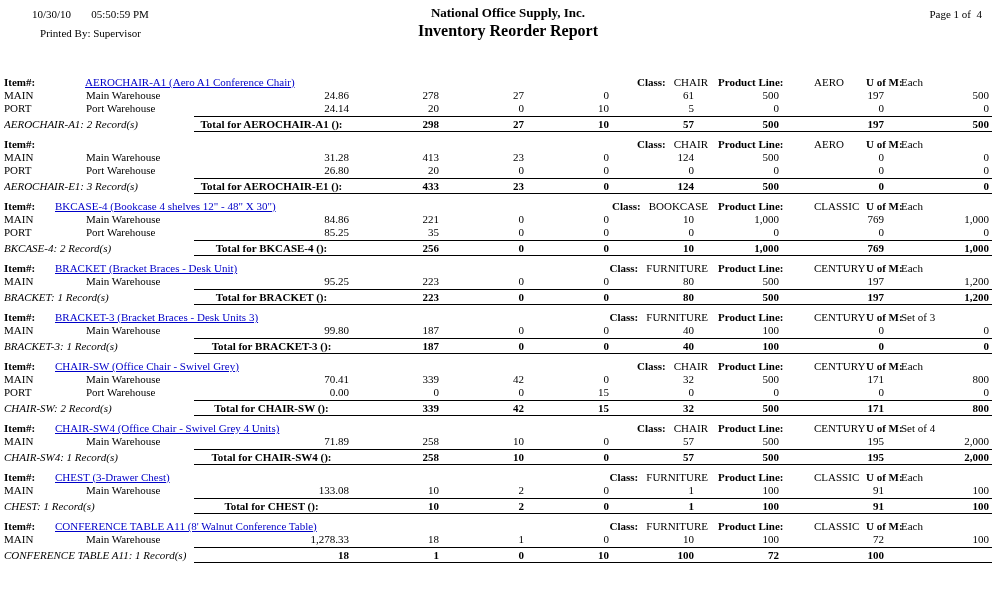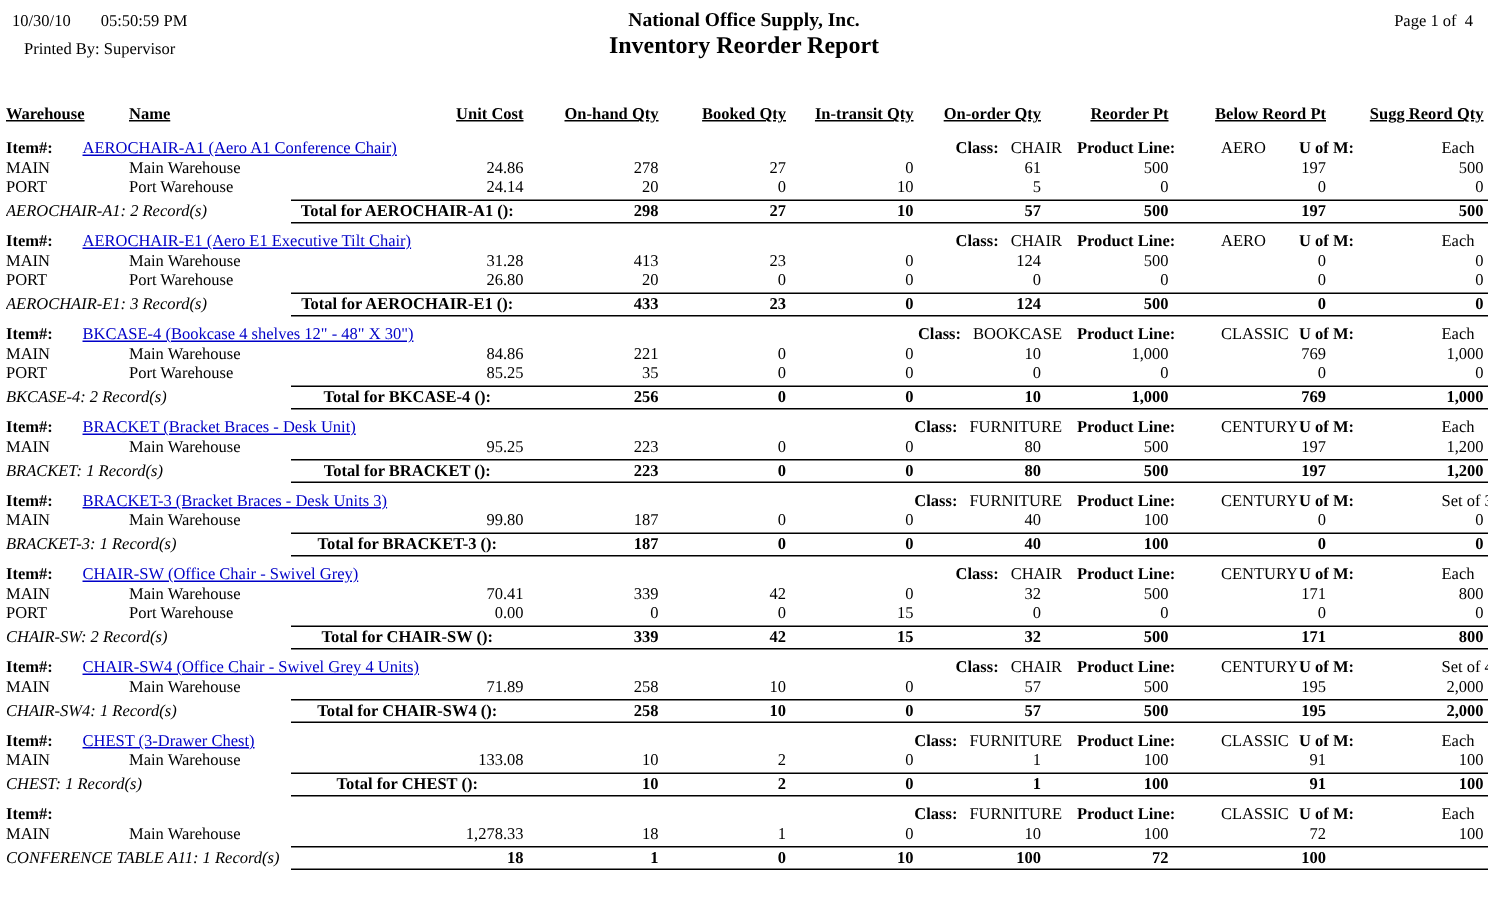--- a/index.html
+++ b/index.html
@@ -5,21 +5,21 @@
   * { margin:0; padding:0; box-sizing:border-box; }
   html,body { width:992px; height:606px; }
   body {
     overflow:hidden; background:#fff; color:#000;
     font-family:"Liberation Serif","DejaVu Serif",serif;
     font-size:11px; line-height:13px;
   }
   .b { font-weight:bold; }
 
   
-  .hdr { position:relative; height:70px; padding-top:6px; text-align:center; }
+  .hdr { position:relative; height:70px; padding-top:6px; text-align:center;margin-left:24px; }
   .hdr-left { position:absolute; left:8px; top:8px; text-align:left; }
   .time { margin-left:20px; }
   .printed { margin-top:6px;text-align:center; }
   .company { font-size:13px; font-weight:bold; }
   .title { font-size:16px; font-weight:bold; margin-top:5px; }
   .page { position:absolute; right:10px; top:8px; white-space:pre; }
 
   
   .grid {
     display:grid; padding-left:4px;
@@ -33,21 +33,21 @@
   .group { margin-top:6px; }
   .ghead { position:relative; height:13px; }
   .pos { position:absolute; top:0; white-space:nowrap; }
   .ilbl { left:4px; }
   .ilink { left:55px; text-decoration:underline; cursor:pointer; }
   .cpair { left:548px; width:160px; text-align:right; }
   .clbl { margin-right:8px; }
   .pllbl { left:718px; }
   .plval { left:814px; }
   .umlbl { left:866px; }
-  .umval { left:961px; }
+  .umval { left:901px; }
 
   
   .tband { position:relative; margin-top:1px; }
   .trec { position:absolute; left:4px; top:2px; font-style:italic; white-space:nowrap; max-width:188px; overflow:hidden; }
   .tbox { margin-left:194px; border-top:1px solid #000; position:relative; padding-bottom:1px; }
   .tbox::after { content:""; position:absolute; left:0; right:0; top:14px; border-top:1px solid #000; }
   .tgrid { display:grid; grid-template-columns:155px 90px 85px 85px 85px 85px 105px 105px; }
   .tlabel { font-weight:bold; text-align:center; padding-top:1px; }
   .tnum { font-weight:bold; padding-top:1px; }
 </style>
@@ -63,38 +63,26 @@
       </div>
       <div class="printed">Printed By: Supervisor</div>
     </div>
     <div class="hdr-center">
       <div class="company">National Office Supply, Inc.</div>
       <div class="title">Inventory Reorder Report</div>
     </div>
     <div class="page">Page 1 of  4</div>
   </div>
 
-  <div class="grid colhead" id="colhead">
-      <span class="colh">Warehouse</span>
-      <span class="colh">Name</span>
-      <span class="colh num">Unit Cost</span>
-      <span class="colh num">On-hand Qty</span>
-      <span class="colh num">Booked Qty</span>
-      <span class="colh num">In-transit Qty</span>
-      <span class="colh num">On-order Qty</span>
-      <span class="colh num">Reorder Pt</span>
-      <span class="colh num">Below Reord Pt</span>
-      <span class="colh num">Sugg Reord Qty</span>
-    </div>
 
   <div id="groups">
       <div class="group">
         <div class="ghead">
           <span class="pos b ilbl">Item#:</span>
-          <span class="pos ilink" style="color: rgb(0, 0, 200);">AEROCHAIR-A1 (Aero A1 Conference Chair)</span>
+          <span class="pos ilink" style="color: rgb(0, 0, 200); margin-left: 30px;">AEROCHAIR-A1 (Aero A1 Conference Chair)</span>
           <span class="pos cpair"><span class="b clbl">Class:</span><span class="cval">CHAIR</span></span>
           <span class="pos b pllbl">Product Line:</span>
           <span class="pos plval">AERO</span>
           <span class="pos b umlbl">U of M:</span>
           <span class="pos umval">Each</span>
         </div>
         <div class="grid drow">
           <span class="c1">MAIN</span>
           <span class="c2">Main Warehouse</span>
           <span class="num">24.86</span>
@@ -130,21 +118,20 @@
               <span class="num tnum">500</span>
               <span class="num tnum">197</span>
               <span class="num tnum">500</span>
             </div>
           </div>
         </div>
       </div>
       <div class="group">
         <div class="ghead">
           <span class="pos b ilbl">Item#:</span>
-          <span class="pos ilink" style="color: rgb(0, 0, 200);">AEROCHAIR-E1 (Aero E1 Executive Tilt Chair)</span>
           <span class="pos cpair"><span class="b clbl">Class:</span><span class="cval">CHAIR</span></span>
           <span class="pos b pllbl">Product Line:</span>
           <span class="pos plval">AERO</span>
           <span class="pos b umlbl">U of M:</span>
           <span class="pos umval">Each</span>
         </div>
         <div class="grid drow">
           <span class="c1">MAIN</span>
           <span class="c2">Main Warehouse</span>
           <span class="num">31.28</span>
@@ -432,20 +419,21 @@
               <span class="num tnum">100</span>
               <span class="num tnum">91</span>
               <span class="num tnum">100</span>
             </div>
           </div>
         </div>
       </div>
       <div class="group">
         <div class="ghead">
           <span class="pos b ilbl">Item#:</span>
+          <span class="pos ilink" style="color: rgb(0, 0, 200);">CONFERENCE TABLE A11 (8' Walnut Conference Table)</span>
           <span class="pos cpair"><span class="b clbl">Class:</span><span class="cval">FURNITURE</span></span>
           <span class="pos b pllbl">Product Line:</span>
           <span class="pos plval">CLASSIC</span>
           <span class="pos b umlbl">U of M:</span>
           <span class="pos umval">Each</span>
         </div>
         <div class="grid drow">
           <span class="c1">MAIN</span>
           <span class="c2">Main Warehouse</span>
           <span class="num">1,278.33</span>

